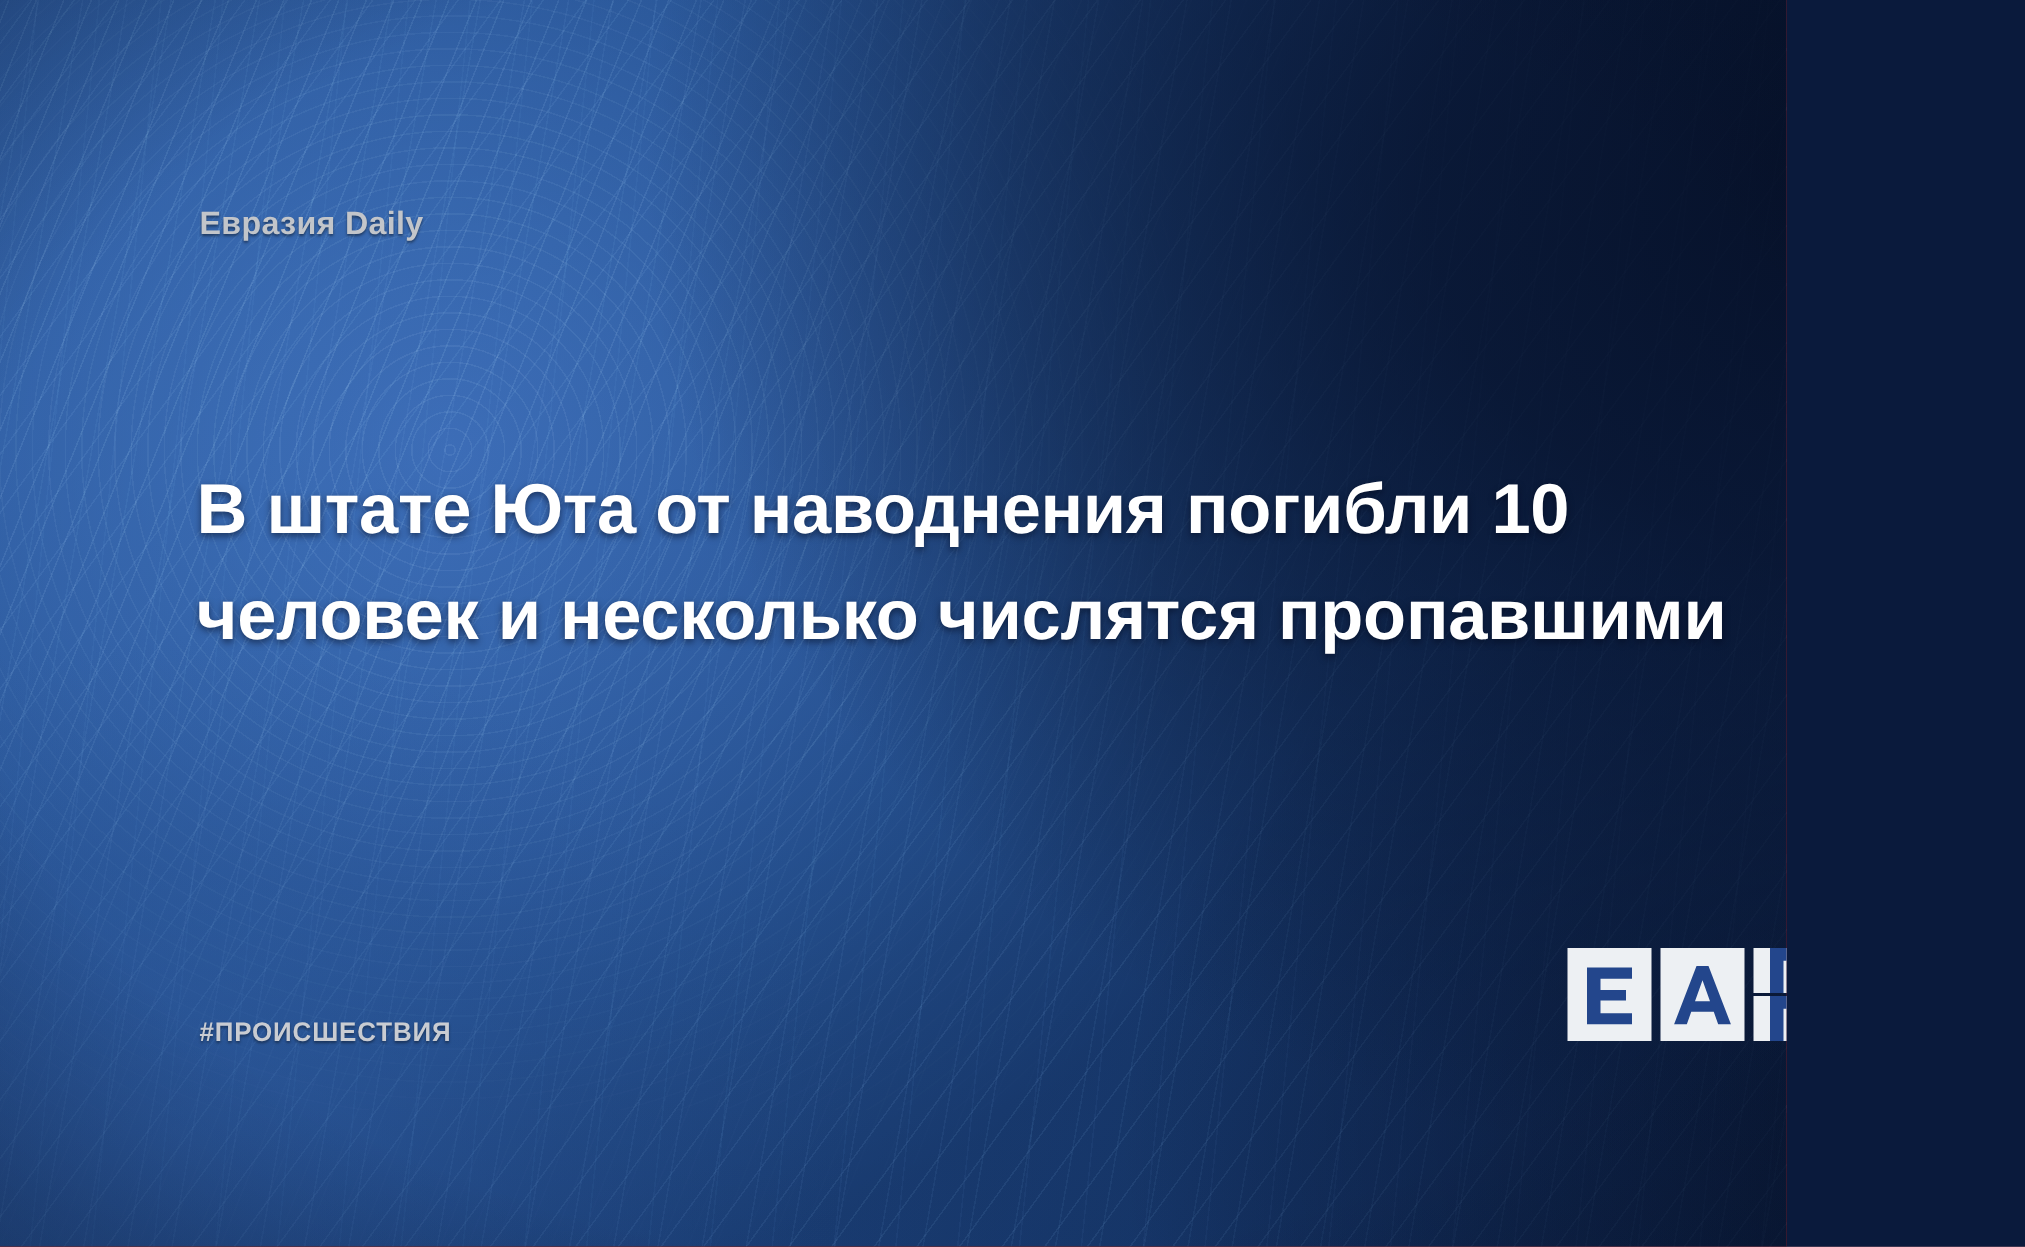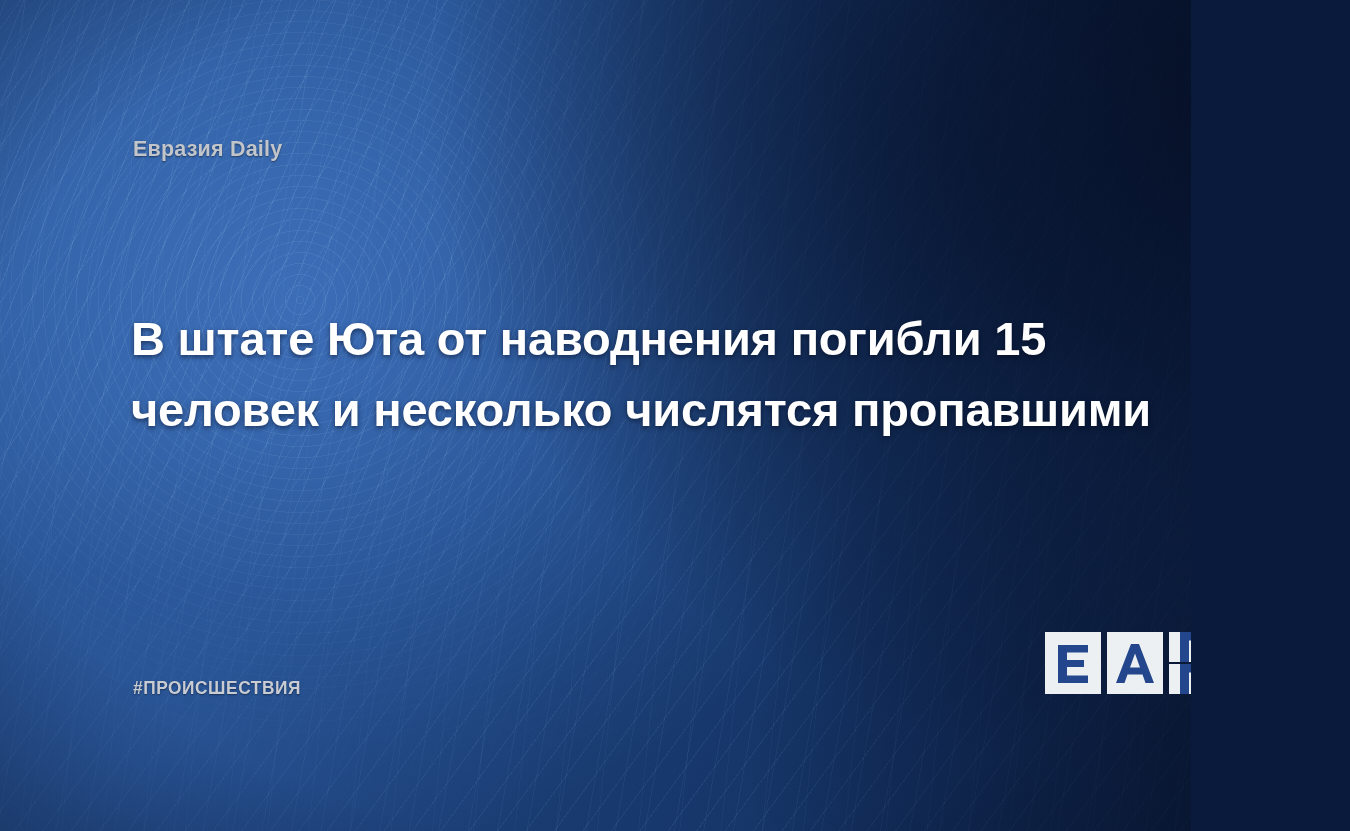--- a/index.html
+++ b/index.html
@@ -203,21 +203,21 @@
   <div class="streaks a"></div>
   <div class="vortex"></div>
   <div class="bg-dark-right"></div>
   <div class="bg-bottom-left-glow"></div>
   <div class="vignette"></div>
 
   <div class="content">
 
     <div class="site-name">Евразия Daily</div>
 
-    <h1 class="headline">В штате Юта от наводнения погибли 15 человек и несколько числятся пропавшими</h1>
+    <h1 class="headline">В штате Юта от наводнения погибли 10 человек и несколько числятся пропавшими</h1>
 
     <div class="tag">#ПРОИСШЕСТВИЯ</div>
 
     <div class="logo">
 
       <div class="logo-tile">
         <svg width="34" height="40" viewBox="0 0 34 40">
           <path d="M2 2 H32 V9.5 H11 V17 H28 V24 H11 V32.5 H32 V40 H2 Z" fill="#23468c"></path>
         </svg>
       </div>

